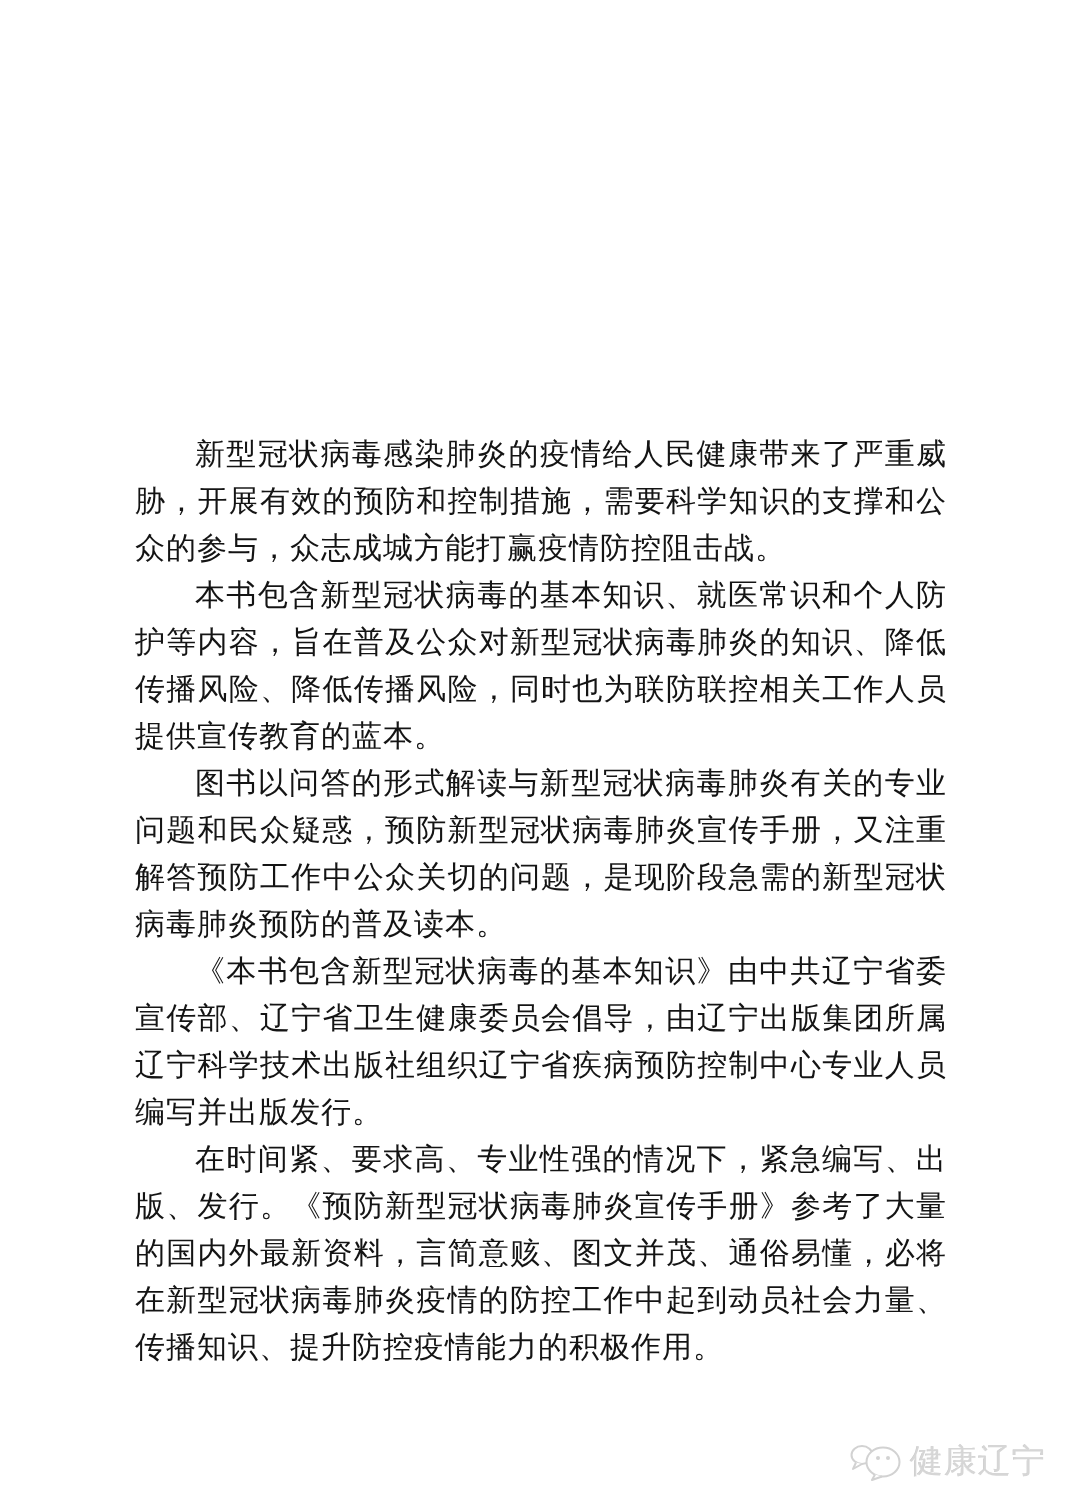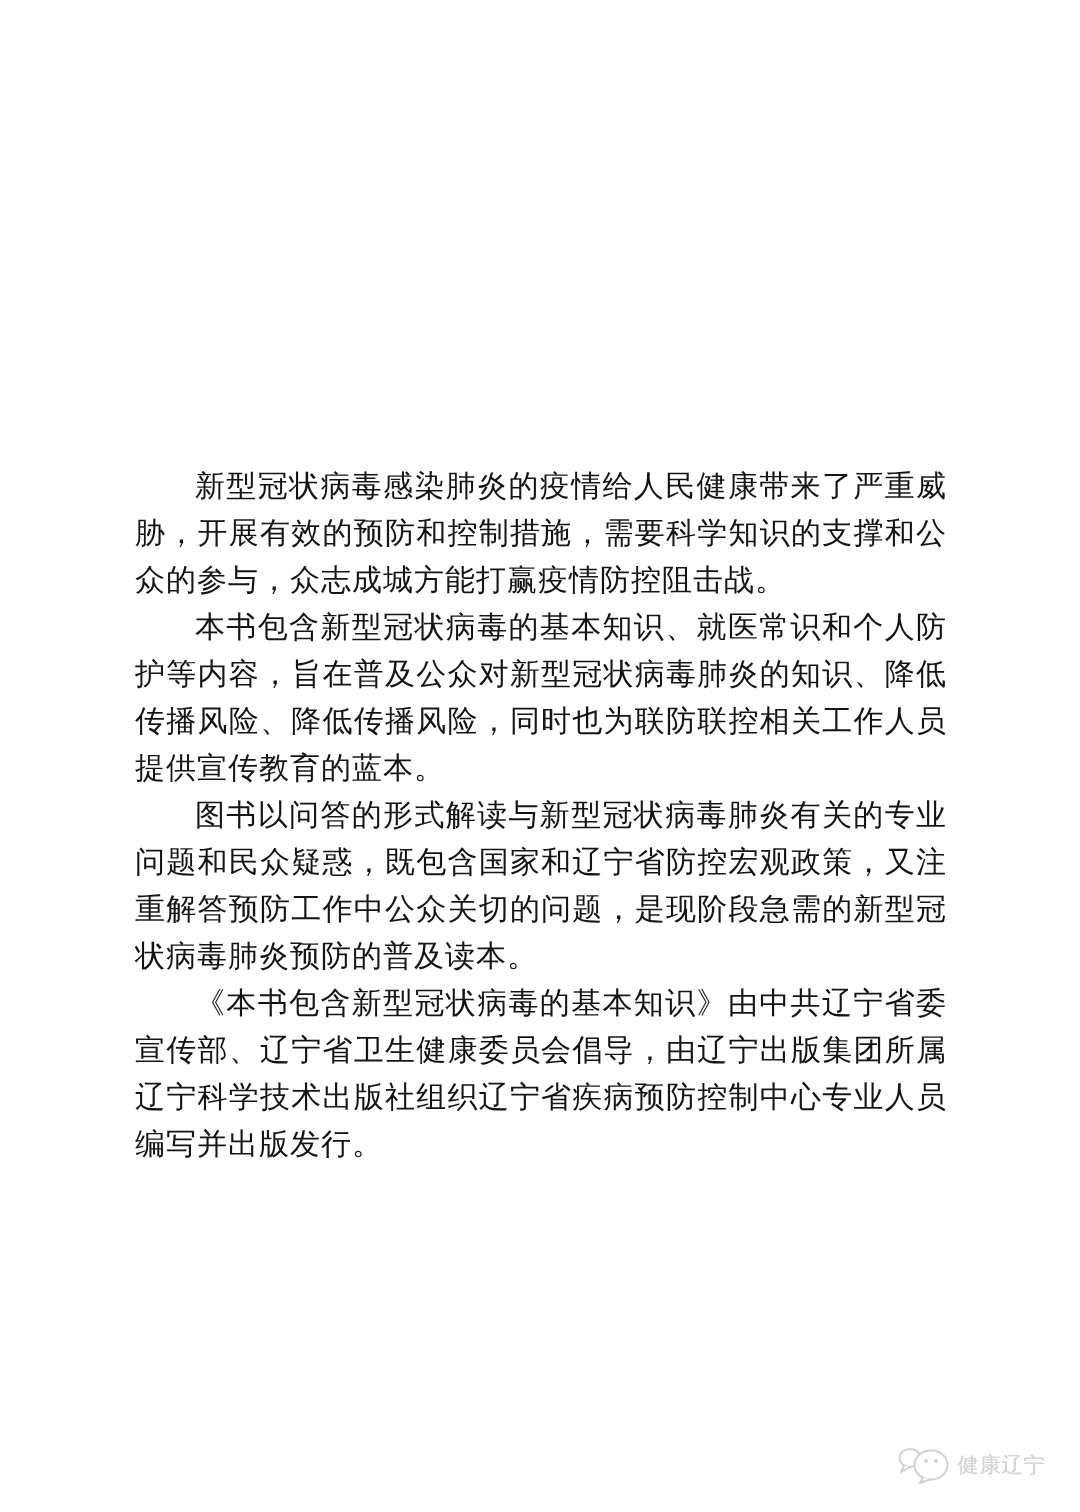--- a/index.html
+++ b/index.html
@@ -19,21 +19,20 @@
     left: 135px;
     top: 430px;
     width: 812px;
     font-family: "Liberation Serif", "DejaVu Serif", serif;
     font-size: 30px;
     line-height: 47px;
     letter-spacing: 1px;
     color: #141414;
     text-align: justify;
     text-justify: inter-ideograph;
-    margin-top: 32px;
   }
   .content p {
     margin: 0;
     padding: 0;
     text-indent: 2em;
   }
   .watermark {
     position: absolute;
     right: 34px;
     bottom: 28px;
@@ -42,37 +41,38 @@
     gap: 5px;
     user-select: none;
   }
   .wm-icon {
     display: inline-flex;
     width: 56px;
     height: 38px;
   }
   .wm-text {
     font-family: "Liberation Sans", "DejaVu Sans", sans-serif;
-    font-size: 21px;
+    font-size: 33px;
     letter-spacing: 1px;
     color: #d6d6d6;
     text-shadow: 0.5px 0.5px 0 #ffffff, -0.5px -0.5px 0 #c9c9c9;
     white-space: nowrap;
   }
 </style>
 </head>
 <body>
 
 <div class="page">
 
   <main class="content">
     <p>新型冠状病毒感染肺炎的疫情给人民健康带来了严重威胁，开展有效的预防和控制措施，需要科学知识的支撑和公众的参与，众志成城方能打赢疫情防控阻击战。</p>
     <p>本书包含新型冠状病毒的基本知识、就医常识和个人防护等内容，旨在普及公众对新型冠状病毒肺炎的知识、降低传播风险、降低传播风险，同时也为联防联控相关工作人员提供宣传教育的蓝本。</p>
-    <p>图书以问答的形式解读与新型冠状病毒肺炎有关的专业问题和民众疑惑，既包含国家和辽宁省防控宏观政策，又注重解答预防工作中公众关切的问题，是现阶段急需的新型冠状病毒肺炎预防的普及读本。</p>
+    <p>图书以问答的形式解读与新型冠状病毒肺炎有关的专业问题和民众疑惑，预防新型冠状病毒肺炎宣传手册，又注重解答预防工作中公众关切的问题，是现阶段急需的新型冠状病毒肺炎预防的普及读本。</p>
     <p>《本书包含新型冠状病毒的基本知识》由中共辽宁省委宣传部、辽宁省卫生健康委员会倡导，由辽宁出版集团所属辽宁科学技术出版社组织辽宁省疾病预防控制中心专业人员编写并出版发行。</p>
+    <p>在时间紧、要求高、专业性强的情况下，紧急编写、出版、发行。《预防新型冠状病毒肺炎宣传手册》参考了大量的国内外最新资料，言简意赅、图文并茂、通俗易懂，必将在新型冠状病毒肺炎疫情的防控工作中起到动员社会力量、传播知识、提升防控疫情能力的积极作用。</p>
   </main>
 
   <div class="watermark">
     <span class="wm-icon">
       <svg width="56" height="38" viewBox="0 0 56 38" xmlns="http://www.w3.org/2000/svg">
 
         <ellipse cx="13" cy="12" rx="10.5" ry="9" fill="#ffffff" stroke="#d2d2d2" stroke-width="2"></ellipse>
         <path d="M7 19.5 L4 26 L13 21" fill="#ffffff" stroke="#d2d2d2" stroke-width="2" stroke-linejoin="round"></path>
 
         <ellipse cx="34" cy="19" rx="16.5" ry="14.5" fill="#ffffff" stroke="#d2d2d2" stroke-width="2"></ellipse>

